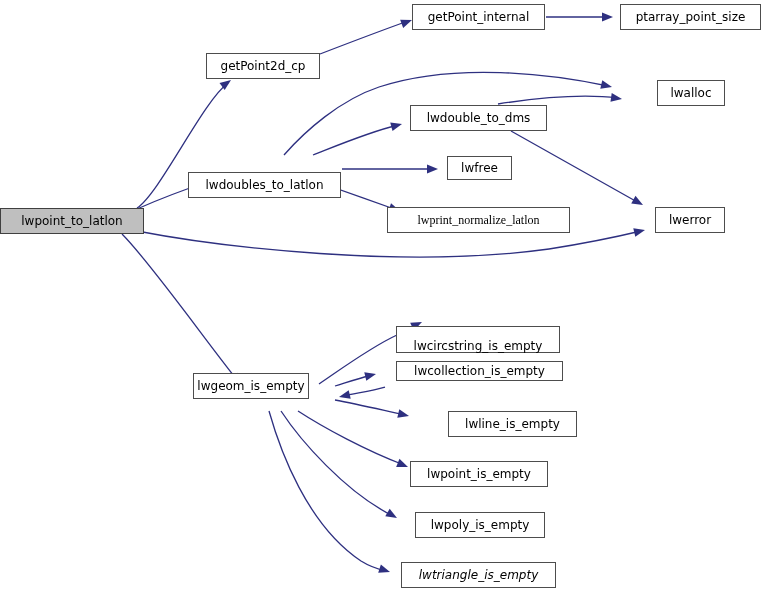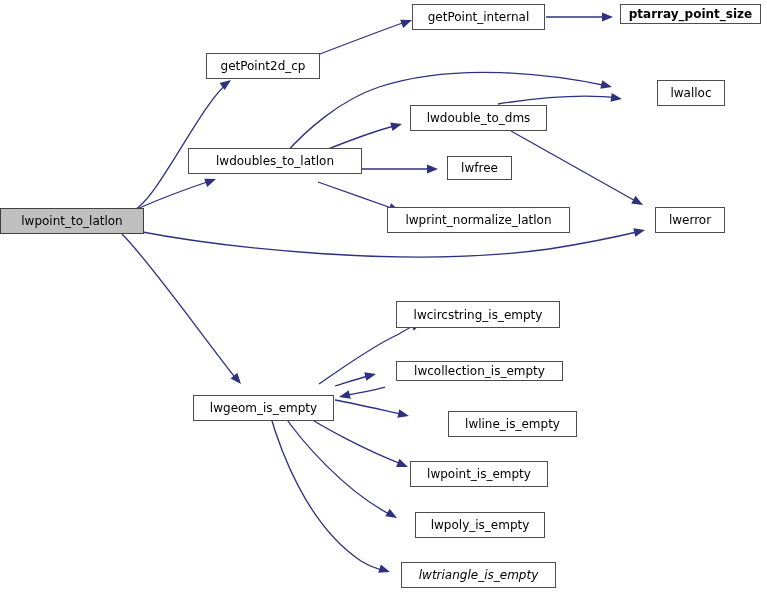--- a/index.html
+++ b/index.html
@@ -131,45 +131,45 @@
     </svg>
 <div class="node highlight" style="left: 0; top: 208px; width: 144px; height: 26px;">
       <span class="node-label">lwpoint_to_latlon</span>
     </div>
     <div class="node" style="left: 206px; top: 53px; width: 114px; height: 26px;">
       <span class="node-label">getPoint2d_cp</span>
     </div>
     <div class="node" style="left: 412px; top: 4px; width: 133px; height: 26px;">
       <span class="node-label">getPoint_internal</span>
     </div>
-    <div class="node" style="left: 620px; top: 4px; width: 141px; height: 20px; font-weight: bold;">
+    <div class="node" style="left: 620px; top: 4px; width: 141px; height: 26px;">
       <span class="node-label">ptarray_point_size</span>
     </div>
     <div class="node" style="left: 657px; top: 80px; width: 68px; height: 26px;">
       <span class="node-label">lwalloc</span>
     </div>
     <div class="node" style="left: 410px; top: 105px; width: 137px; height: 26px;">
       <span class="node-label">lwdouble_to_dms</span>
     </div>
-    <div class="node" style="left: 188px; top: 148px; width: 174px; height: 26px;">
+    <div class="node" style="left: 188px; top: 172px; width: 153px; height: 26px;">
       <span class="node-label">lwdoubles_to_latlon</span>
     </div>
     <div class="node" style="left: 447px; top: 156px; width: 65px; height: 24px;">
       <span class="node-label">lwfree</span>
     </div>
-    <div class="node" style="left: 387px; top: 207px; width: 183px; height: 26px;">
+    <div class="node" style="left: 387px; top: 207px; width: 183px; height: 26px; font-family: Liberation Serif, serif;">
       <span class="node-label">lwprint_normalize_latlon</span>
     </div>
     <div class="node" style="left: 655px; top: 207px; width: 70px; height: 26px;">
       <span class="node-label">lwerror</span>
     </div>
-    <div class="node" style="left: 193px; top: 395px; width: 141px; height: 26px; align-items: center;">
+    <div class="node" style="left: 193px; top: 373px; width: 116px; height: 26px; align-items: center;">
       <span class="node-label">lwgeom_is_empty</span>
     </div>
-    <div class="node" style="left: 396px; top: 301px; width: 164px; height: 27px;">
+    <div class="node" style="left: 396px; top: 326px; width: 164px; height: 27px; align-items: flex-end;">
       <span class="node-label">lwcircstring_is_empty</span>
     </div>
     <div class="node" style="left: 396px; top: 361px; width: 167px; height: 20px;">
       <span class="node-label">lwcollection_is_empty</span>
     </div>
     <div class="node" style="left: 416px; top: 411px; width: 129px; height: 26px; margin-left: 32px;">
       <span class="node-label">lwline_is_empty</span>
     </div>
     <div class="node" style="left: 410px; top: 461px; width: 138px; height: 26px;">
       <span class="node-label">lwpoint_is_empty</span>

